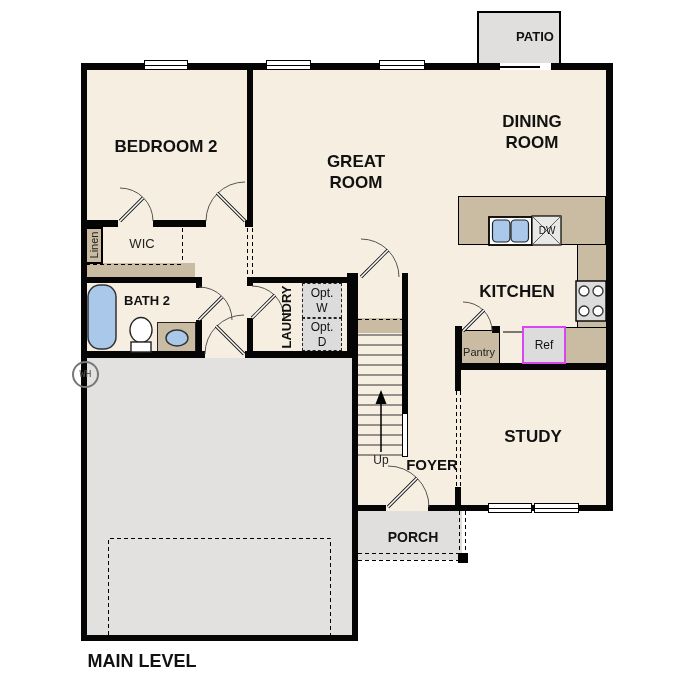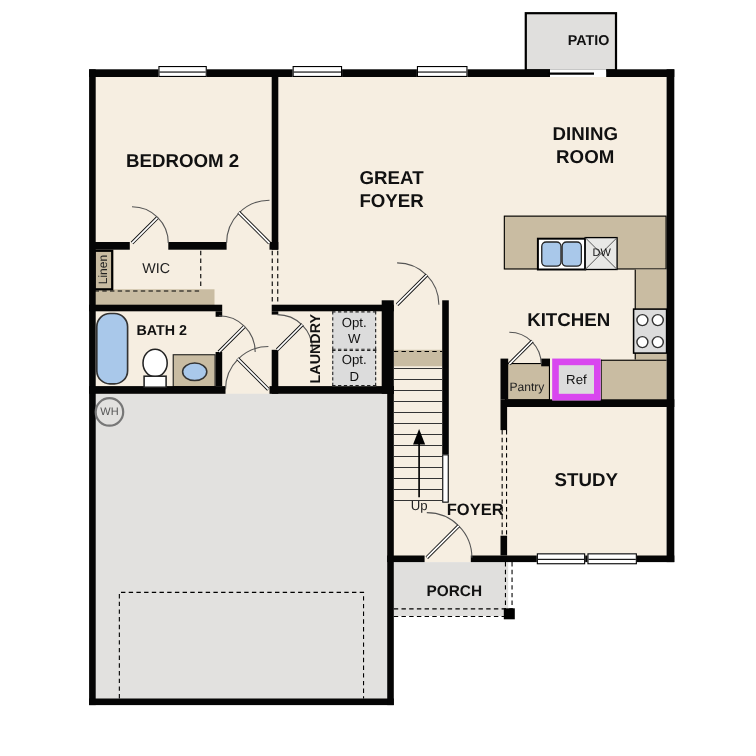--- a/index.html
+++ b/index.html
@@ -16,23 +16,23 @@
   .lbl{position:absolute;transform:translate(-50%,-50%);white-space:pre-line;
        text-align:center;color:#111;font-weight:bold;line-height:21px;}
   .big{font-size:17px;text-align:center;}
   .med{font-size:13px;line-height:15px;}
   .small{font-weight:normal;font-size:12px;line-height:14px;color:#222;}
   .rot{transform:translate(-50%,-50%) rotate(-90deg);}
   .optbox{position:absolute;background:var(--appliance,#dcdcdc);border:1px dashed #222;
           box-sizing:border-box;display:flex;align-items:center;justify-content:center;
           font-size:12px;line-height:15px;font-weight:normal;color:#111;
           text-align:center;white-space:pre-line;}
-  .refbox{position:absolute;background:var(--appliance,#e3e3e1);border:6px solid #d946ef;
+  .refbox{position:absolute;background:var(--appliance,#e3e3e1);border:2px solid #d946ef;
           box-sizing:border-box;display:flex;align-items:center;justify-content:center;
-          font-size:12px;color:#111;}
+          font-size:12px;color:#111;margin-left:20px;}
   .whcirc{position:absolute;border:2px solid #777;border-radius:50%;box-sizing:border-box;
           display:flex;align-items:center;justify-content:center;font-size:10px;color:#555;}
   .rail{position:absolute;background:#fff;border:1px solid #000;box-sizing:border-box;}
   svg{position:absolute;left:0;top:0;pointer-events:none;}
 </style>
 </head>
 <body>
 
 <div id="plan">
 
@@ -176,33 +176,34 @@
     <rect x="458" y="553" width="10" height="10" fill="#000"></rect>
   </svg>
 
   <div class="rail" style="left:402px;top:413px;width:6px;height:44px;"></div>
 
   <div class="optbox" style="left:302px;top:283px;width:40px;height:35px;">Opt.
 W</div>
   <div class="optbox" style="left:302px;top:318px;width:40px;height:33px;">Opt.
 D</div>
   <div class="refbox" style="left:502px;top:326px;width:44px;height:38px;">Ref</div>
-  <div class="whcirc" style="left:86px;top:361px;width:27px;height:27px;">WH</div>
+  <div class="whcirc" style="left:72px;top:361px;width:27px;height:27px;font-family:Liberation Mono, monospace;">WH</div>
 
   <div class="lbl med" style="left:519px;top:36px;font-size:13px;padding-left:32px;">PATIO</div>
   <div class="lbl big" style="left:166px;top:146px;">BEDROOM 2</div>
   <div class="lbl big" style="left:356px;top:172px;">GREAT
-FOYER</div>
+ROOM</div>
   <div class="lbl big" style="left:532px;top:132px;">DINING
 ROOM</div>
   <div class="lbl big" style="left:517px;top:291px;">KITCHEN</div>
   <div class="lbl big" style="left:533px;top:436px;">STUDY</div>
   <div class="lbl" style="left:432px;top:464px;font-size:15px;">FOYER</div>
   <div class="lbl med" style="left:147px;top:300px;">BATH 2</div>
   <div class="lbl med rot" style="left:286px;top:317px;">LAUNDRY</div>
   <div class="lbl small" style="left:142px;top:244px;font-size:13px;">WIC</div>
   <div class="lbl small rot" style="left:94px;top:245px;font-size:11px;">Linen</div>
   <div class="lbl small" style="left:547px;top:231px;font-size:10px;color:#111;">DW</div>
   <div class="lbl small" style="left:479px;top:352px;font-size:11px;">Pantry</div>
   <div class="lbl small" style="left:381px;top:460px;">Up</div>
   <div class="lbl" style="left:413px;top:537px;font-size:14px;">PORCH</div>
+  <div class="lbl" style="left:142px;top:661px;font-size:18px;">MAIN LEVEL</div>
 
 </div>
 
 </body></html>

